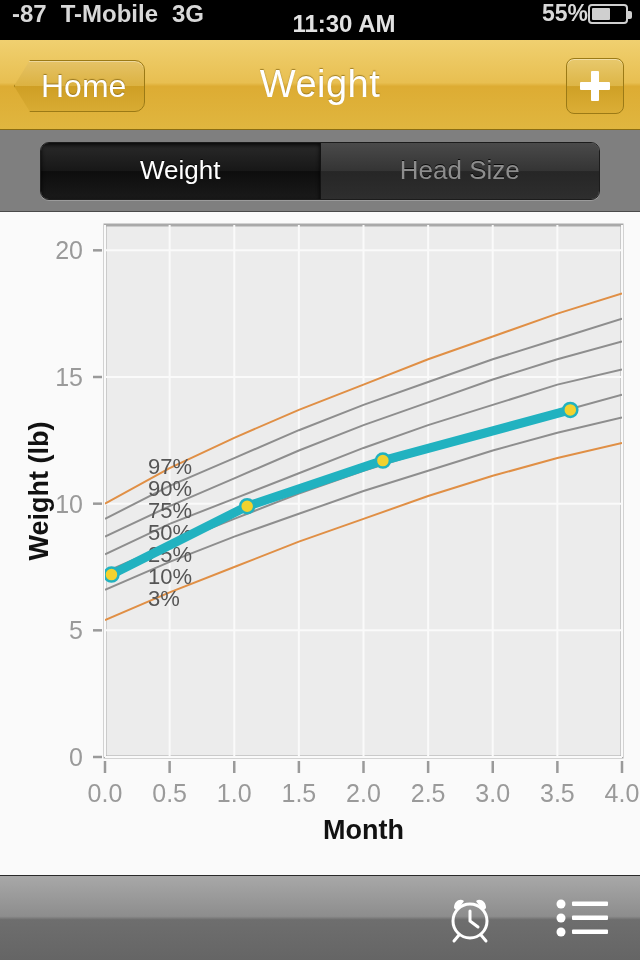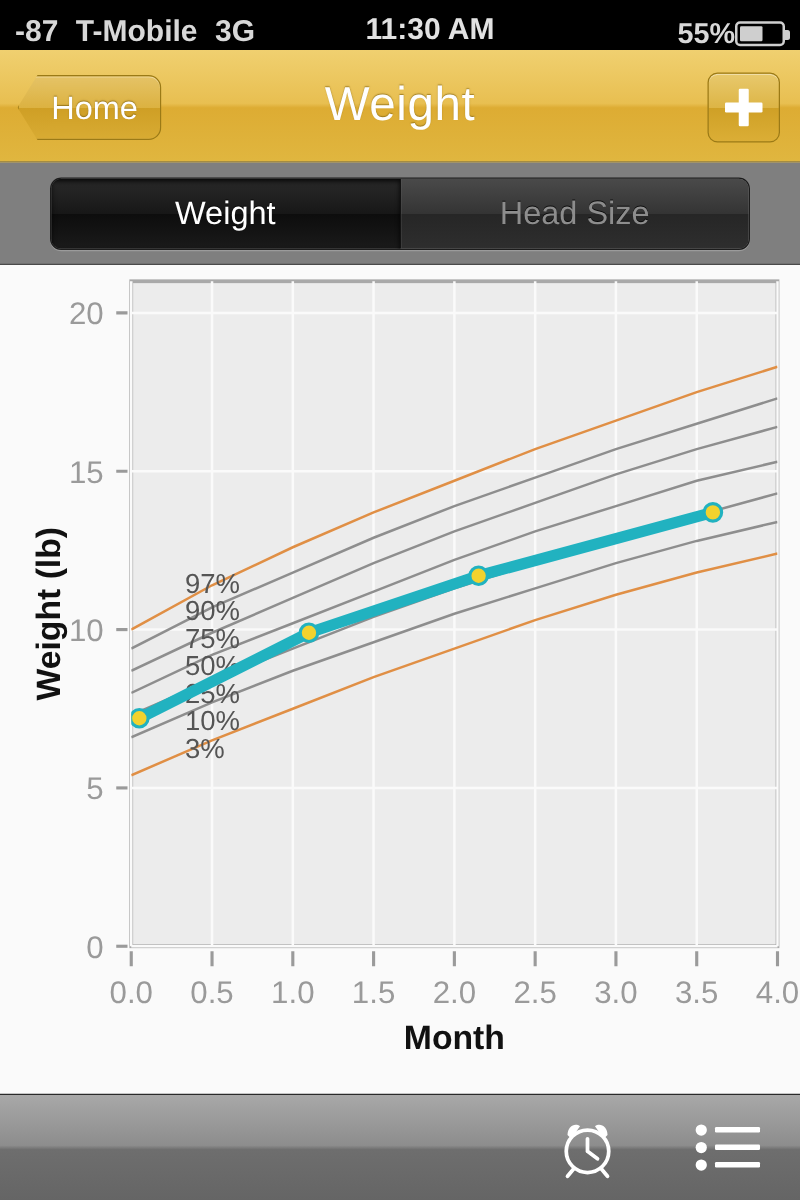--- a/index.html
+++ b/index.html
@@ -7,21 +7,21 @@
   body {
     font-family:"Liberation Sans", sans-serif;
     background:#fafafa;
     overflow:hidden;
     position:relative;
   }
 
   
   .statusbar {
     height:40px; background:#000; color:#d8d8d8;
-    display:flex; align-items:flex-end;
+    display:flex; align-items:flex-start;
     font-size:23px; font-weight:bold;
     padding:0 12px;
   }
   .sb-left { display:flex; align-items:baseline; gap:14px; }
   .sb-carrier { font-size:24px; }
   .sb-net { font-size:24px; }
   .sb-center {
     position:absolute; left:0; right:0; top:0; height:48px;
     display:flex; align-items:center; justify-content:center;
     font-size:24px; font-weight:bold; color:#e2e2e2;
@@ -55,21 +55,21 @@
   .nav-title {
     position:absolute; left:0; right:0; text-align:center;
     font-size:38px; color:#fff; font-weight:normal;
     text-shadow:0 -1px 1px rgba(120,90,10,.65);
     letter-spacing:.5px;
   }
   .back-btn {
     position:absolute; left:14px; top:20px;
     height:52px; padding:0 18px 0 26px;
     display:flex; align-items:center; justify-content:center;
-    color:#fff; font-size:26px;
+    color:#fff; font-size:32px;
     background:linear-gradient(to bottom,#e5c367 0%,#dcb241 50%,#cf9f25 51%,#d8ab33 100%);
     border:1px solid #9b7a16;
     border-radius:6px 10px 10px 6px;
     text-shadow:0 -1px 1px rgba(120,90,10,.7);
     box-shadow:inset 0 1px 0 rgba(255,255,255,.35);
     clip-path:polygon(0% 50%, 16px 0%, 100% 0%, 100% 100%, 16px 100%);
   }
   .add-btn {
     position:absolute; right:16px; top:18px;
     width:58px; height:56px;

